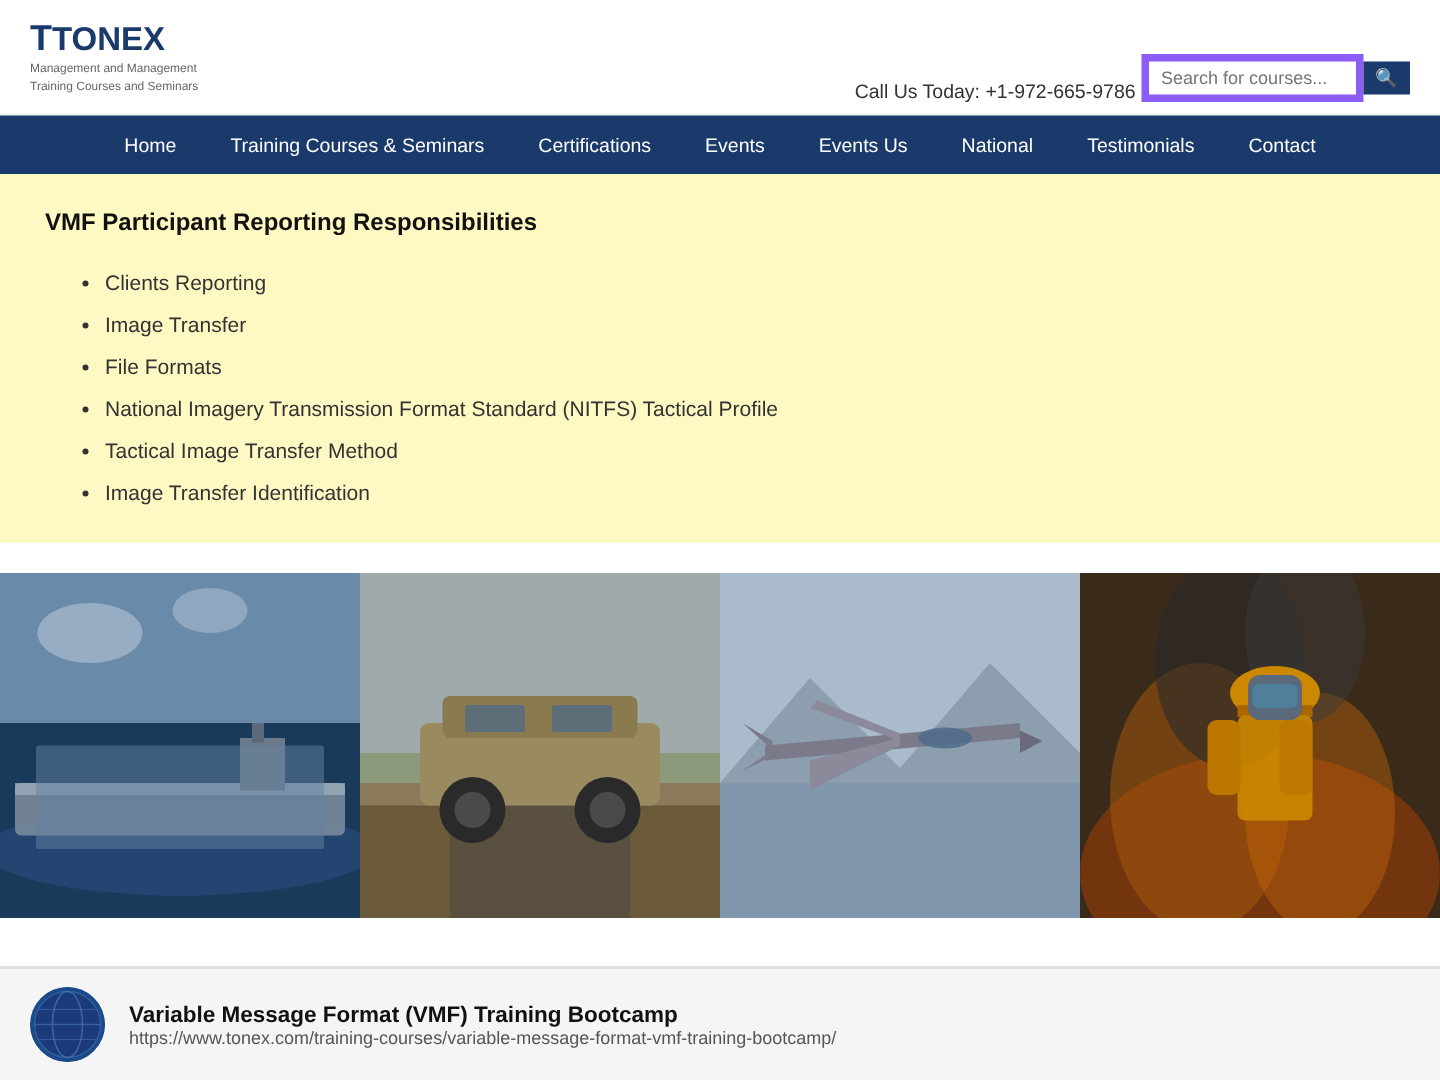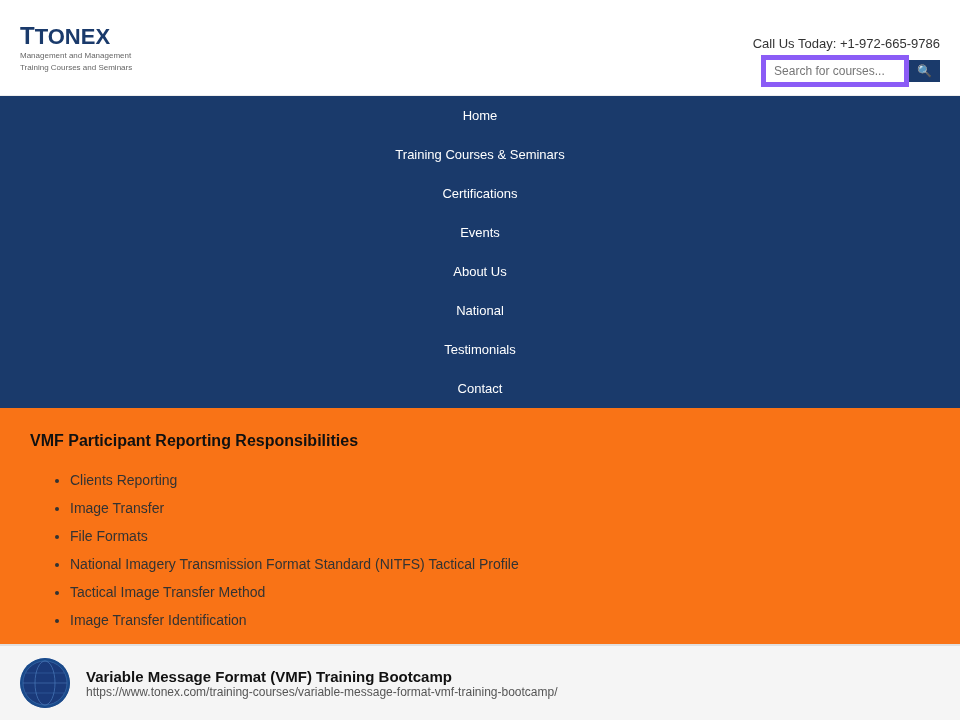--- a/index.html
+++ b/index.html
@@ -13,21 +13,21 @@
       align-items: center;
       padding: 8px 20px;
       border-bottom: 1px solid #eee;
     }
     .logo-area {
       display: flex;
       align-items: center;
     }
     .top-right {
       display: flex;
-      flex-direction: column;
+      flex-direction: row;
       align-items: flex-end;
       gap: 4px;
       margin-top: 28px;
     }
     .phone-text {
       font-size: 13px;
       color: #333;
     }
     .search-bar {
       display: flex;
@@ -50,34 +50,33 @@
       font-size: 12px;
     }
 
     
     .nav-bar {
       background: #1a3a6b;
       display: flex;
       align-items: center;
       justify-content: center;
       gap: 0;
-      flex-direction: column;
     }
     .nav-item {
       color: #fff;
       padding: 12px 18px;
       font-size: 13px;
       cursor: pointer;
       white-space: nowrap;
     }
 
     
     .main-content {
       padding: 24px 30px 20px 30px;
-      background: #f97316;
+      background: #fef9c3;
     }
     .page-title {
       font-size: 16px;
       font-weight: bold;
       color: #111;
       margin-bottom: 16px;
     }
     .bullet-list {
       list-style: disc;
       padding-left: 40px;
@@ -228,21 +227,21 @@
       <button>🔍</button>
     </div>
   </div>
 </div>
 
 <nav class="nav-bar">
   <div class="nav-item">Home</div>
   <div class="nav-item">Training Courses &amp; Seminars</div>
   <div class="nav-item">Certifications</div>
   <div class="nav-item">Events</div>
-  <div class="nav-item">About Us</div>
+  <div class="nav-item">Events Us</div>
   <div class="nav-item">National</div>
   <div class="nav-item">Testimonials</div>
   <div class="nav-item">Contact</div>
 </nav>
 
 <div class="main-content">
   <div class="page-title">VMF Participant Reporting Responsibilities</div>
   <ul class="bullet-list">
     <li>Clients Reporting</li>
     <li>Image Transfer</li>

